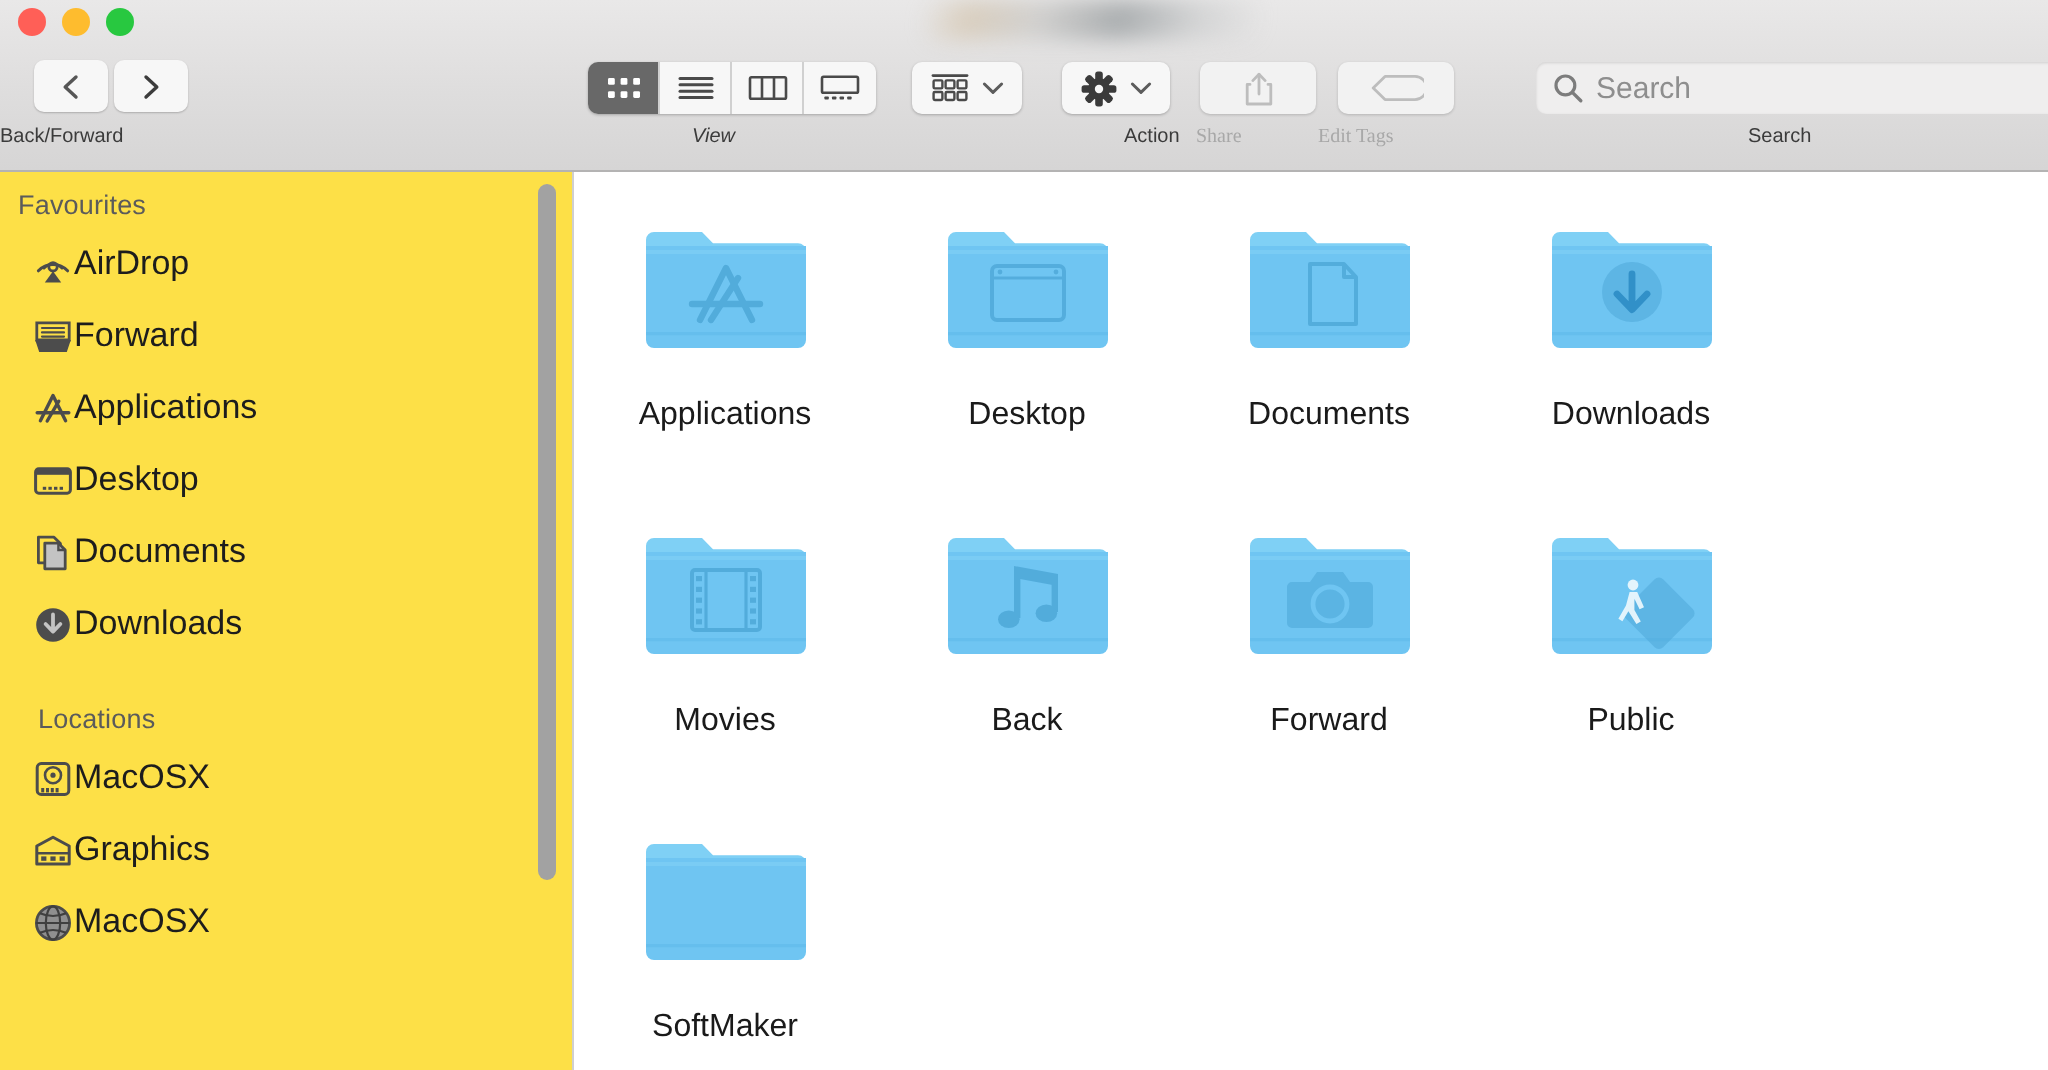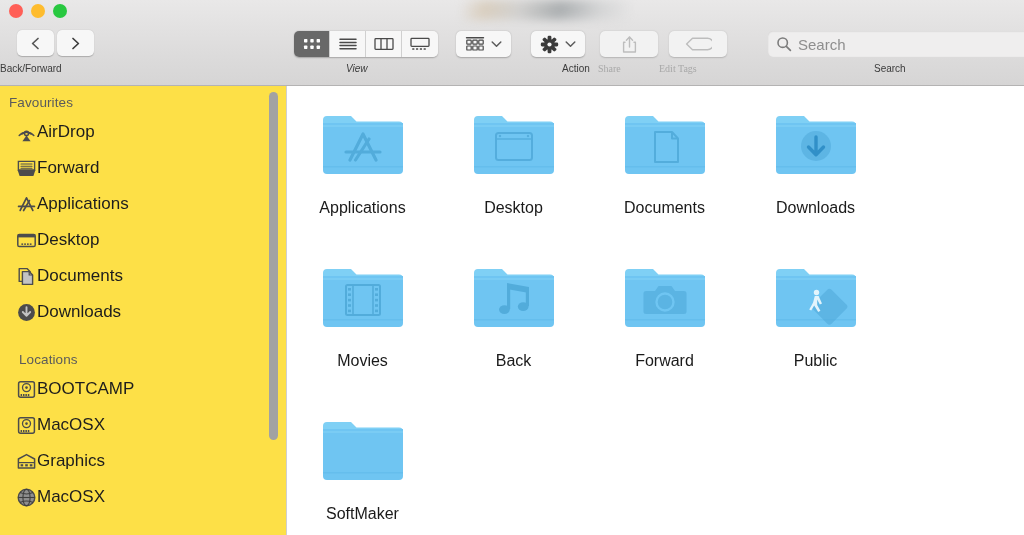--- a/index.html
+++ b/index.html
@@ -479,36 +479,20 @@
         <svg width="21" height="21" viewBox="0 0 21 21">
           <circle cx="10.5" cy="10.5" r="8.4" fill="#4c4c4c"></circle>
           <path d="M10.5 5.2 V13.4 M6.8 10 L10.5 13.8 L14.2 10" fill="none" stroke="#c3c3c3" stroke-width="1.9" stroke-linecap="round" stroke-linejoin="round"></path>
         </svg>
       </span>
       <span class="slabel">Downloads</span>
     </div>
 
     <div class="side-header second">Locations</div>
 
-    <div class="side-item">
-      <span class="sicon">
-        <svg width="21" height="21" viewBox="0 0 21 21">
-          <rect x="2.6" y="2.8" width="15.8" height="15.4" rx="2" fill="none" stroke="#4c4c4c" stroke-width="1.5"></rect>
-          <circle cx="10.5" cy="8.6" r="4" fill="none" stroke="#4c4c4c" stroke-width="1.3"></circle>
-          <circle cx="10.5" cy="8.6" r="1.3" fill="#4c4c4c"></circle>
-          <g fill="#4c4c4c">
-            <rect x="4.6" y="15" width="1.5" height="2.2"></rect>
-            <rect x="7" y="15" width="1.5" height="2.2"></rect>
-            <rect x="9.4" y="15" width="1.5" height="2.2"></rect>
-            <rect x="11.8" y="15" width="1.5" height="2.2"></rect>
-          </g>
-        </svg>
-      </span>
-      <span class="slabel">BOOTCAMP</span>
-    </div>
 
     <div class="side-item">
       <span class="sicon">
         <svg width="21" height="21" viewBox="0 0 21 21">
           <rect x="2.6" y="2.8" width="15.8" height="15.4" rx="2" fill="none" stroke="#4c4c4c" stroke-width="1.5"></rect>
           <circle cx="10.5" cy="8.6" r="4" fill="none" stroke="#4c4c4c" stroke-width="1.3"></circle>
           <circle cx="10.5" cy="8.6" r="1.3" fill="#4c4c4c"></circle>
           <g fill="#4c4c4c">
             <rect x="4.6" y="15" width="1.5" height="2.2"></rect>
             <rect x="7" y="15" width="1.5" height="2.2"></rect>

